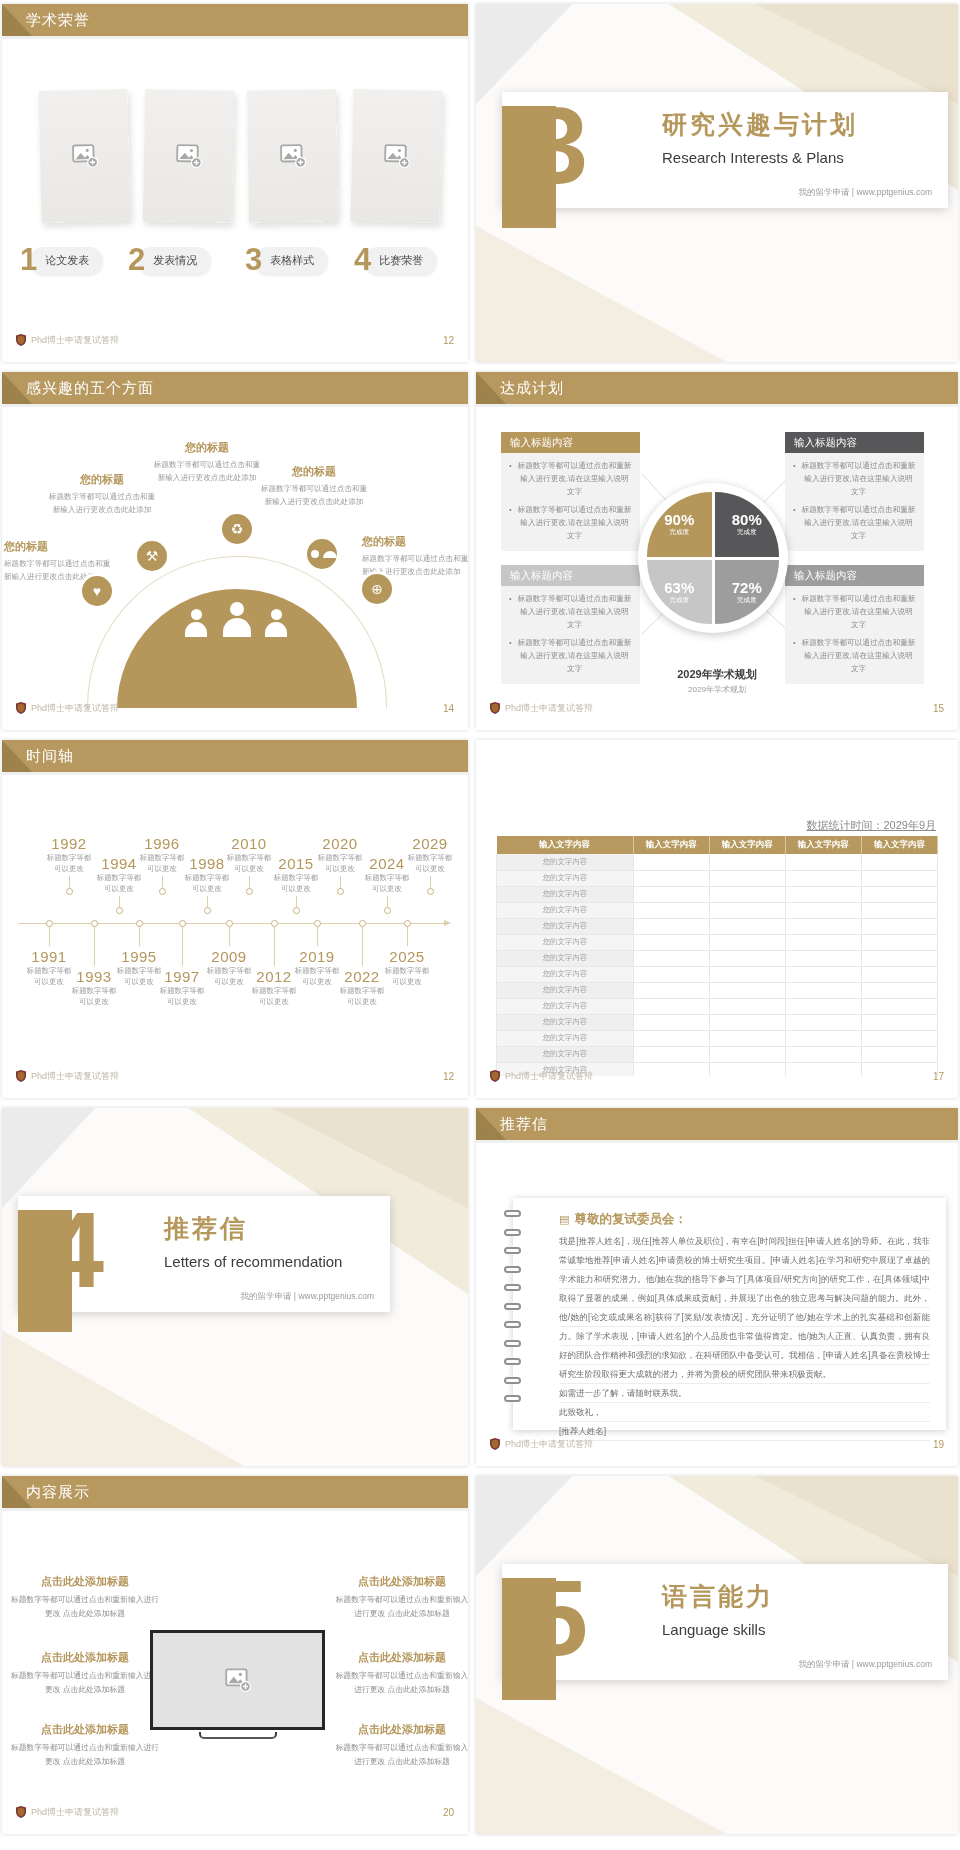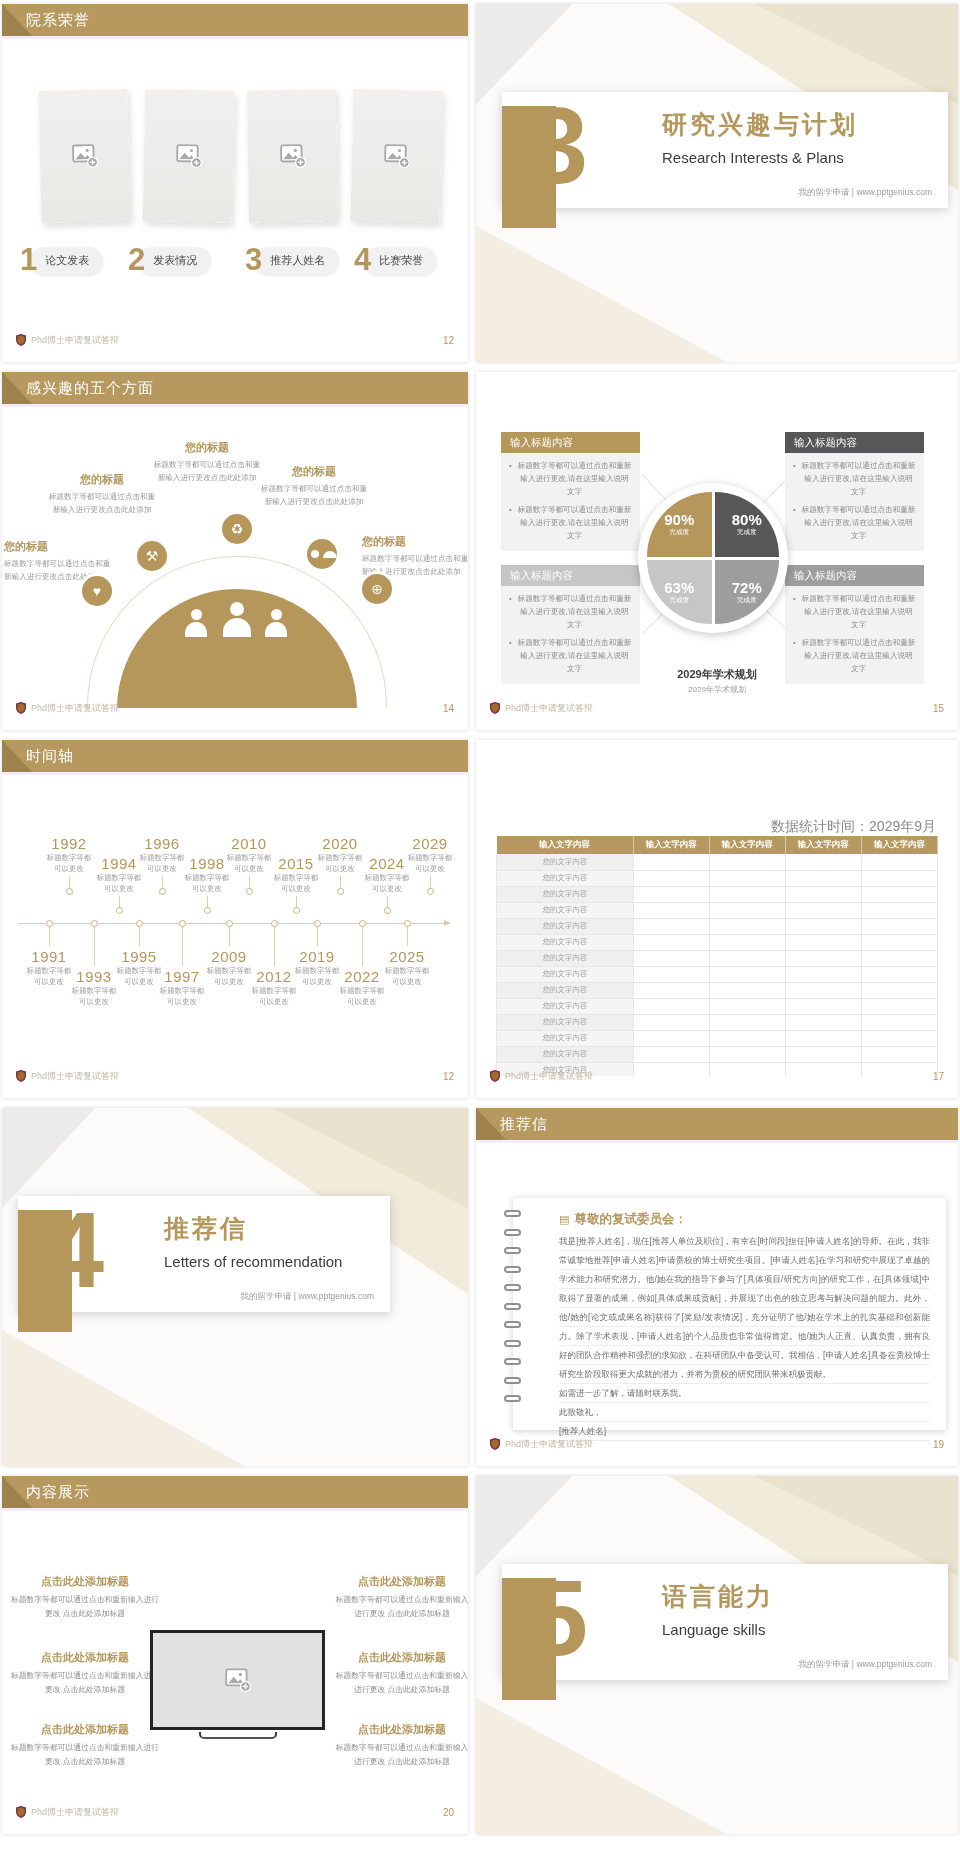--- a/index.html
+++ b/index.html
@@ -99,21 +99,21 @@
   .tli.t .stem::after,.tli.b .stem::before{content:"";position:absolute;left:-3px;width:5px;height:5px;
         border:1px solid #c9b27e;border-radius:50%;background:#fff;}
   .tli.t .stem::after{bottom:-4px;}
   .tli.b .stem::before{top:-4px;}
   .tli.t.far{top:63px}.tli.t.near{top:83px}
   .tli.t.far .stem{height:15px}.tli.t.near .stem{height:14px}
   .tli.b{top:152px;display:flex;flex-direction:column;align-items:center;}
   .tli.b.near .stem{height:22px}.tli.b.far .stem{height:42px}
 
   
-  .tnote{position:absolute;right:22px;top:46px;font-size:14px;color:#8a8a8a;}
+  .tnote{position:absolute;right:22px;top:46px;font-size:11px;color:#8a8a8a;text-decoration:underline;}
   table.tb{position:absolute;left:20px;top:64px;width:442px;border-collapse:collapse;}
   .tb th{background:#b7995f;color:#fff;font-size:8.5px;font-weight:700;height:18px;border-right:1px solid rgba(255,255,255,.45);}
   .tb td{height:16px;font-size:7.4px;color:#a3a3a3;text-align:center;border:1px solid #e7e7e7;border-top:none;}
   .tb td.c1{background:#efefef;}
   .tb tr:nth-child(even) td.c1{background:#f5f5f5;}
   .tb th:nth-child(1),.tb td:nth-child(1){width:31%;}
 
   
   .lcard{position:absolute;left:37px;top:90px;width:433px;height:232px;background:#fff;
          box-shadow:0 1px 7px rgba(0,0,0,.2);}
@@ -134,21 +134,21 @@
       display:flex;align-items:center;justify-content:center;}
   .tvstand{position:absolute;left:197px;top:224px;width:78px;height:7px;border-left:2px solid #3a3a3a;
       border-right:2px solid #3a3a3a;border-bottom:2px solid #555;border-radius:0 0 5px 5px;}
 </style>
 </head>
 <body>
 
 <div class="board">
 
   <section class="cell cl r1">
-    <div class="shead"><span>院系荣誉</span></div>
+    <div class="shead"><span>学术荣誉</span></div>
     <div class="sbody">
       <div class="hcard" style="left:38px;transform:rotate(-1.4deg)">
           <svg class="ph" viewBox="0 0 28 26">
             <rect x="3" y="3" width="19" height="15" rx="1.8" fill="#fff" stroke="#a9a9a9" stroke-width="1.7"></rect>
             <circle cx="16.2" cy="7.8" r="1.5" fill="#a9a9a9"></circle>
             <path d="M5 16 l5-6 4 4.6 2.2-2.4 3 3.8z" fill="#a9a9a9"></path>
             <circle cx="21" cy="19" r="4.6" fill="#a9a9a9" stroke="#fff" stroke-width="1.2"></circle>
             <path d="M21 16.6v4.8M18.6 19h4.8" stroke="#fff" stroke-width="1.4" fill="none"></path>
           </svg>
         </div>
@@ -182,21 +182,21 @@
       <div class="hp" style="left:18px">
           <span class="n">1</span>
           <span class="t">论文发表</span>
         </div>
       <div class="hp" style="left:126px">
           <span class="n">2</span>
           <span class="t">发表情况</span>
         </div>
       <div class="hp" style="left:243px">
           <span class="n">3</span>
-          <span class="t">推荐人姓名</span>
+          <span class="t">表格样式</span>
         </div>
       <div class="hp" style="left:352px">
           <span class="n">4</span>
           <span class="t">比赛荣誉</span>
         </div>
     </div>
     <div class="sfoot">
       <svg class="shield" viewBox="0 0 10 12">
           <path d="M5 0 10 1.6V6c0 3-2 5-5 6-3-1-5-3-5-6V1.6z" fill="#7d3434"></path>
           <path d="M5 1.5 8.5 2.7V6c0 2.2-1.5 3.8-3.5 4.6C3 9.8 1.5 8.2 1.5 6V2.7z" fill="#a3692f"></path>
@@ -263,20 +263,21 @@
       <svg class="shield" viewBox="0 0 10 12">
           <path d="M5 0 10 1.6V6c0 3-2 5-5 6-3-1-5-3-5-6V1.6z" fill="#7d3434"></path>
           <path d="M5 1.5 8.5 2.7V6c0 2.2-1.5 3.8-3.5 4.6C3 9.8 1.5 8.2 1.5 6V2.7z" fill="#a3692f"></path>
         </svg>
       <span>Phd博士申请复试答辩</span>
       <span class="pg">14</span>
     </div>
   </section>
 
   <section class="cell cr r2">
+    <div class="shead"><span>达成计划</span></div>
     <div class="sbody">
       <svg class="plines" width="482" height="326">
         <line x1="166" y1="70" x2="212" y2="120" stroke="#dcdcdc"></line>
           <line x1="316" y1="70" x2="266" y2="120" stroke="#dcdcdc"></line>
         <line x1="166" y1="230" x2="212" y2="185" stroke="#dcdcdc"></line>
           <line x1="316" y1="230" x2="266" y2="185" stroke="#dcdcdc"></line>
       </svg>
       <div class="pbox" style="left:25px;top:28px">
         <div class="bh gold">输入标题内容</div>
         <ul>

